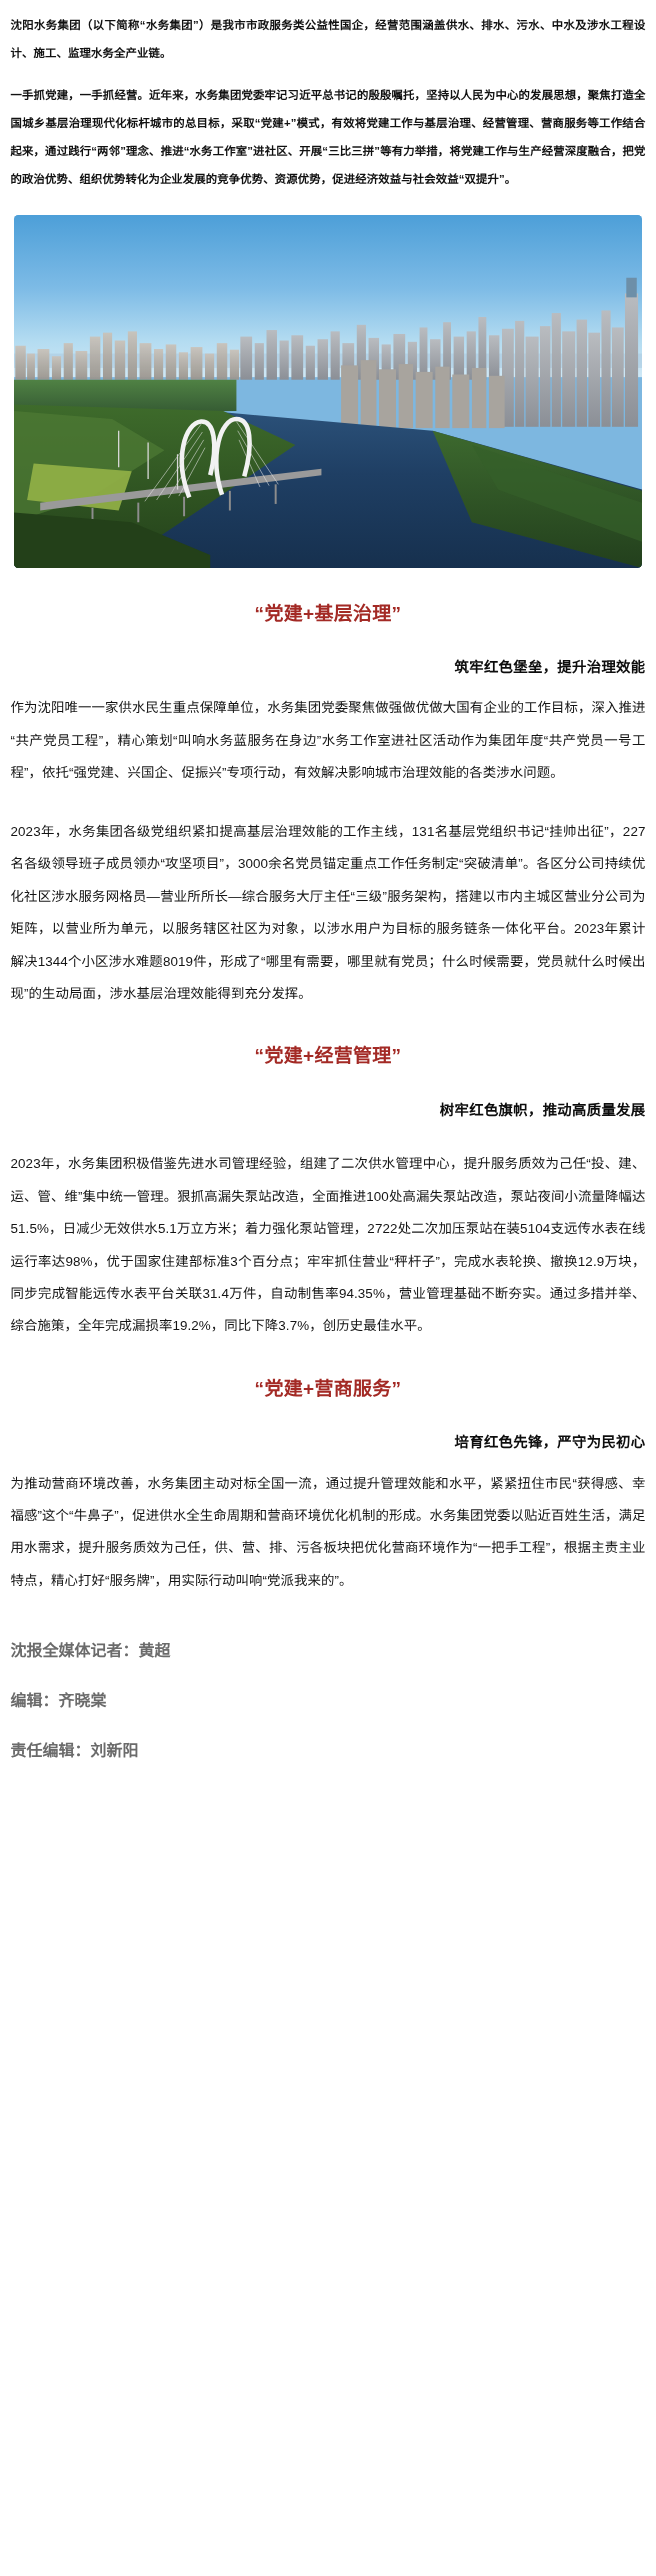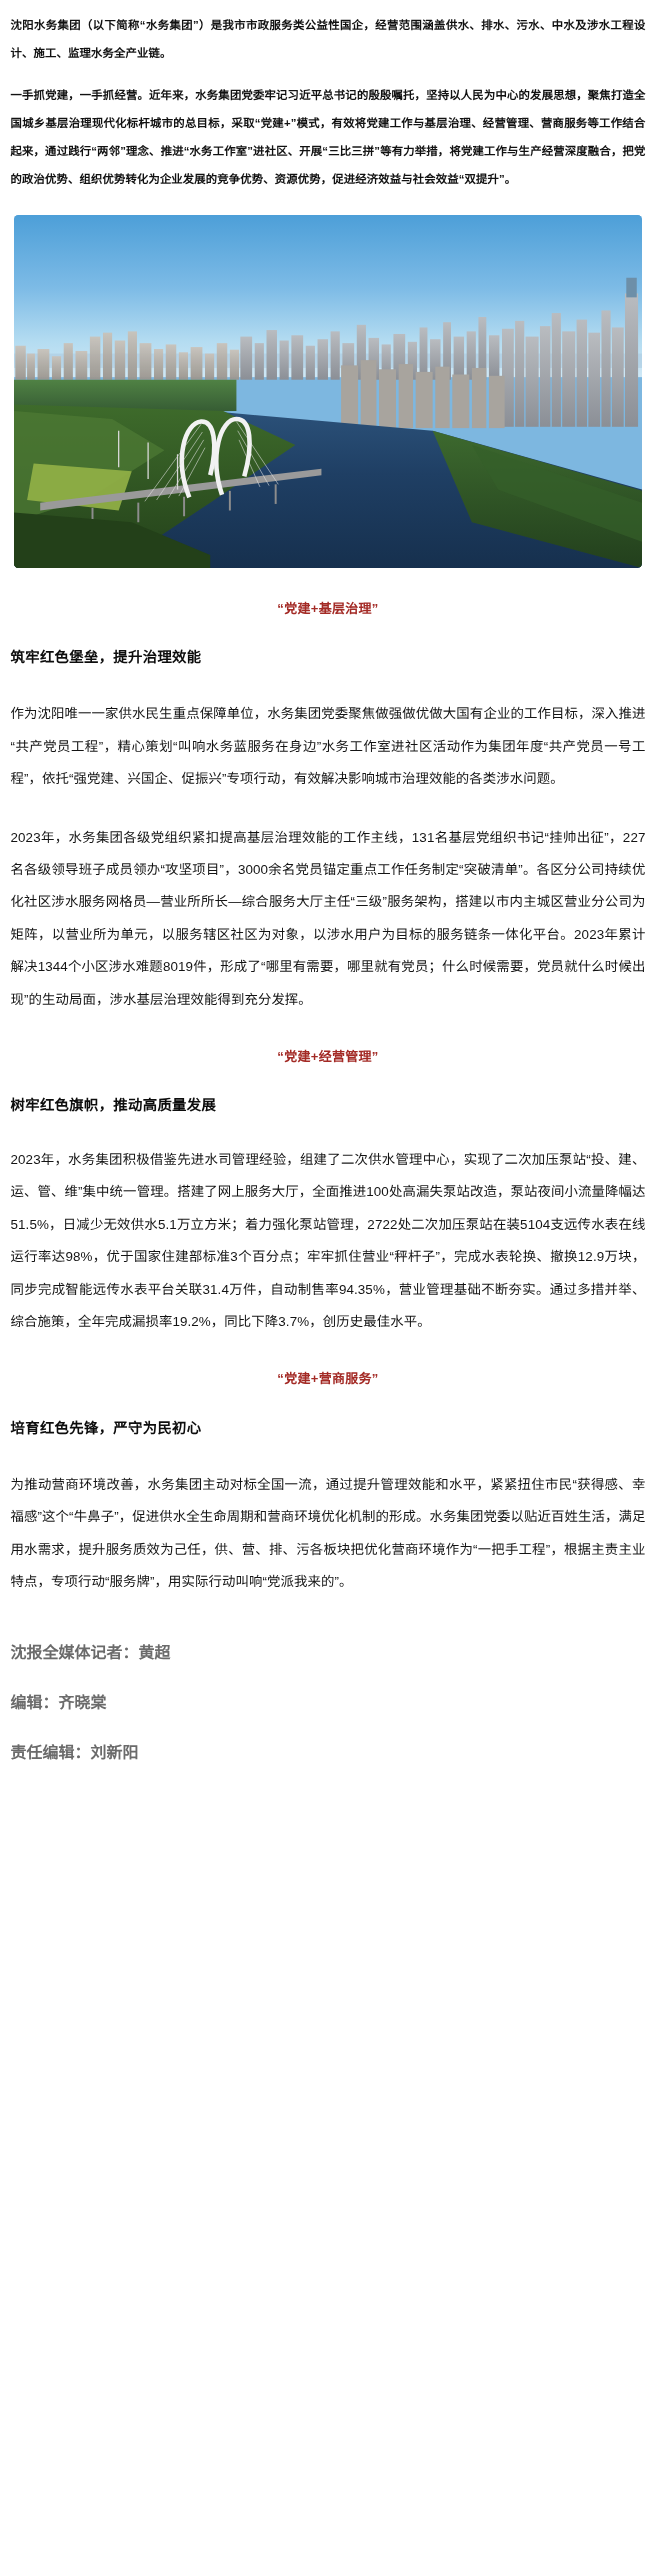--- a/index.html
+++ b/index.html
@@ -48,49 +48,49 @@
     border-radius: 4.6px;
     overflow: hidden;
     background: #7db7e0;
   }
   .hero svg { display: block; width: 100%; height: 100%; }
 
   
   .red-head {
     text-align: center;
     color: #a32a25;
-    font-size: 13px;
+    font-size: 19px;
     font-weight: 800;
     letter-spacing: 0.3px;
     margin: 30px 0 0 0;
     line-height: 1.7;
   }
   .black-head {
-    text-align: left;
+    text-align: right;
     color: #0d0d0d;
     font-size: 14.4px;
     font-weight: 800;
     letter-spacing: 0.3px;
     margin: 25px 0 0 0;
     line-height: 1.7;
   }
 
   
   .body-block { padding: 0 10.5px; }
   .body-para {
     font-size: 13.4px;
     line-height: 2.42;
     color: #141414;
     text-align: justify;
     text-justify: inter-ideograph;
     margin: 26px 0 0 0;
     letter-spacing: 0.1px;
     font-weight: 400;
   }
-  .body-para.first { margin-top: 29px; }
+  .body-para.first { margin-top: 13px; }
 
   
   .footer {
     padding: 39px 10.5px 19.6px 10.5px;
   }
   .credit {
     font-size: 16px;
     line-height: 1.9;
     color: #6b6b6b;
     margin: 0 0 19.6px 0;
@@ -268,27 +268,27 @@
   <div class="body-block">
     <div class="red-head">“党建+基层治理”</div>
     <div class="black-head">筑牢红色堡垒，提升治理效能</div>
     <p class="body-para first">作为沈阳唯一一家供水民生重点保障单位，水务集团党委聚焦做强做优做大国有企业的工作目标，深入推进“共产党员工程”，精心策划“叫响水务蓝服务在身边”水务工作室进社区活动作为集团年度“共产党员一号工程”，依托“强党建、兴国企、促振兴”专项行动，有效解决影响城市治理效能的各类涉水问题。</p>
     <p class="body-para">2023年，水务集团各级党组织紧扣提高基层治理效能的工作主线，131名基层党组织书记“挂帅出征”，227名各级领导班子成员领办“攻坚项目”，3000余名党员锚定重点工作任务制定“突破清单”。各区分公司持续优化社区涉水服务网格员—营业所所长—综合服务大厅主任“三级”服务架构，搭建以市内主城区营业分公司为矩阵，以营业所为单元，以服务辖区社区为对象，以涉水用户为目标的服务链条一体化平台。2023年累计解决1344个小区涉水难题8019件，形成了“哪里有需要，哪里就有党员；什么时候需要，党员就什么时候出现”的生动局面，涉水基层治理效能得到充分发挥。</p>
   </div>
 
   <div class="body-block">
     <div class="red-head">“党建+经营管理”</div>
     <div class="black-head">树牢红色旗帜，推动高质量发展</div>
-    <p class="body-para">2023年，水务集团积极借鉴先进水司管理经验，组建了二次供水管理中心，实现了二次加压泵站“投、建、运、管、维”集中统一管理。搭建了网上服务大厅，全面推进100处高漏失泵站改造，泵站夜间小流量降幅达51.5%，日减少无效供水5.1万立方米；着力强化泵站管理，2722处二次加压泵站在装5104支远传水表在线运行率达98%，优于国家住建部标准3个百分点；牢牢抓住营业“秤杆子”，完成水表轮换、撤换12.9万块，同步完成智能远传水表平台关联31.4万件，自动制售率94.35%，营业管理基础不断夯实。通过多措并举、综合施策，全年完成漏损率19.2%，同比下降3.7%，创历史最佳水平。</p>
+    <p class="body-para">2023年，水务集团积极借鉴先进水司管理经验，组建了二次供水管理中心，提升服务质效为己任“投、建、运、管、维”集中统一管理。狠抓高漏失泵站改造，全面推进100处高漏失泵站改造，泵站夜间小流量降幅达51.5%，日减少无效供水5.1万立方米；着力强化泵站管理，2722处二次加压泵站在装5104支远传水表在线运行率达98%，优于国家住建部标准3个百分点；牢牢抓住营业“秤杆子”，完成水表轮换、撤换12.9万块，同步完成智能远传水表平台关联31.4万件，自动制售率94.35%，营业管理基础不断夯实。通过多措并举、综合施策，全年完成漏损率19.2%，同比下降3.7%，创历史最佳水平。</p>
   </div>
 
   <div class="body-block">
     <div class="red-head">“党建+营商服务”</div>
     <div class="black-head">培育红色先锋，严守为民初心</div>
-    <p class="body-para first">为推动营商环境改善，水务集团主动对标全国一流，通过提升管理效能和水平，紧紧扭住市民“获得感、幸福感”这个“牛鼻子”，促进供水全生命周期和营商环境优化机制的形成。水务集团党委以贴近百姓生活，满足用水需求，提升服务质效为己任，供、营、排、污各板块把优化营商环境作为“一把手工程”，根据主责主业特点，专项行动“服务牌”，用实际行动叫响“党派我来的”。</p>
+    <p class="body-para first">为推动营商环境改善，水务集团主动对标全国一流，通过提升管理效能和水平，紧紧扭住市民“获得感、幸福感”这个“牛鼻子”，促进供水全生命周期和营商环境优化机制的形成。水务集团党委以贴近百姓生活，满足用水需求，提升服务质效为己任，供、营、排、污各板块把优化营商环境作为“一把手工程”，根据主责主业特点，精心打好“服务牌”，用实际行动叫响“党派我来的”。</p>
   </div>
 
   <div class="footer">
     <p class="credit">沈报全媒体记者：黄超</p>
     <p class="credit">编辑：齐晓棠</p>
     <p class="credit">责任编辑：刘新阳</p>
   </div>
 
 </div>
 

